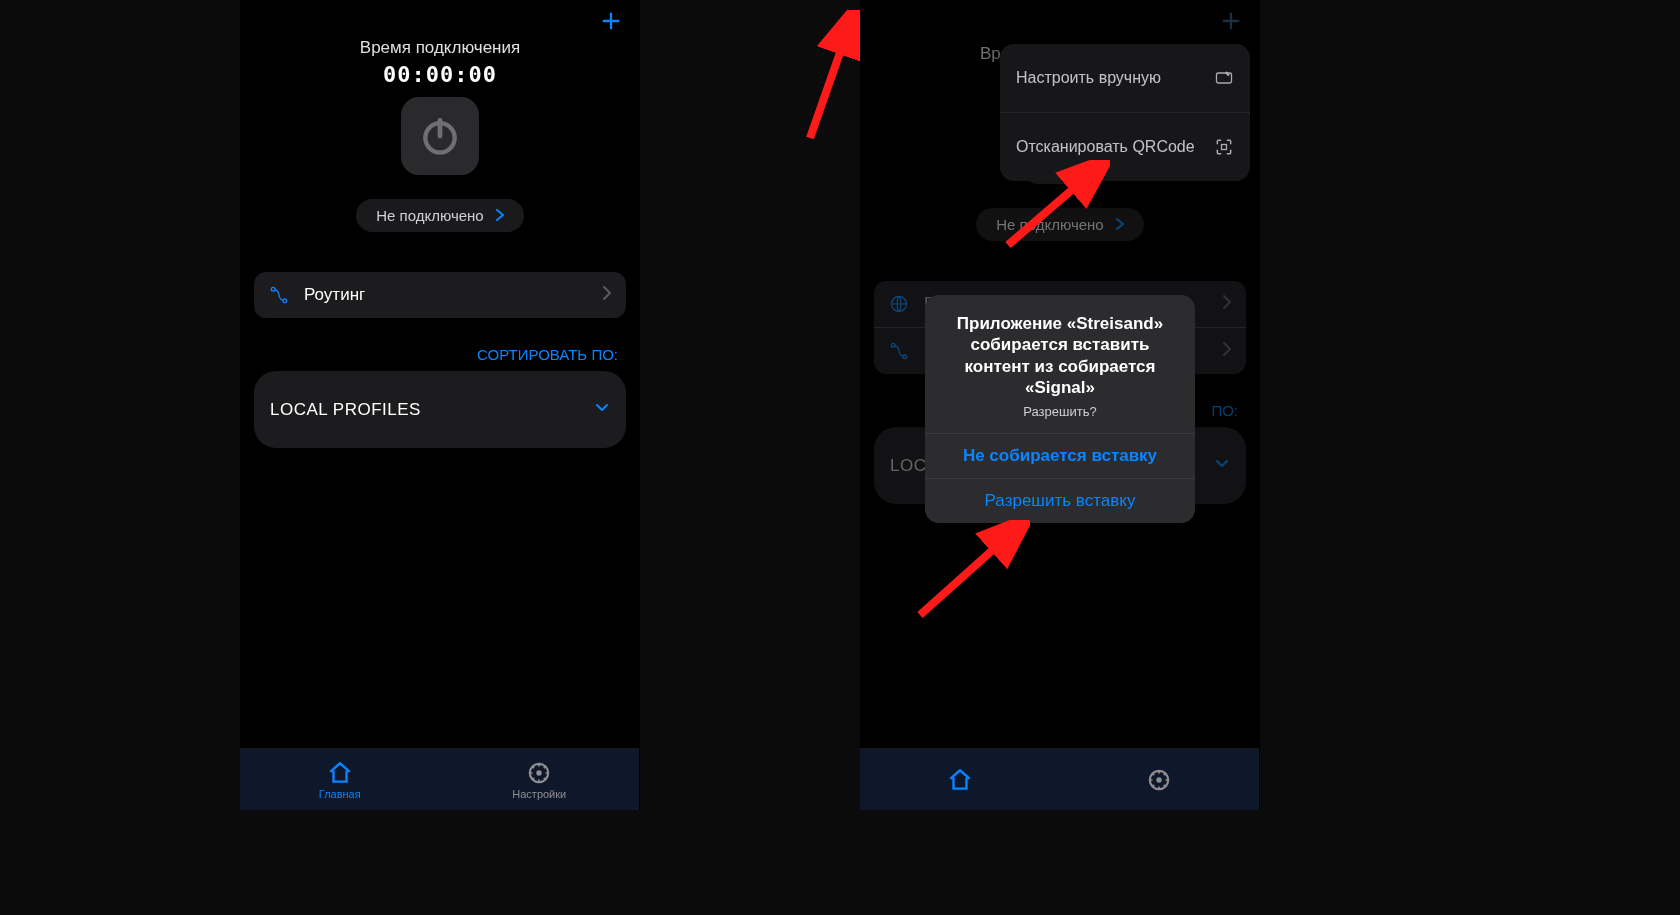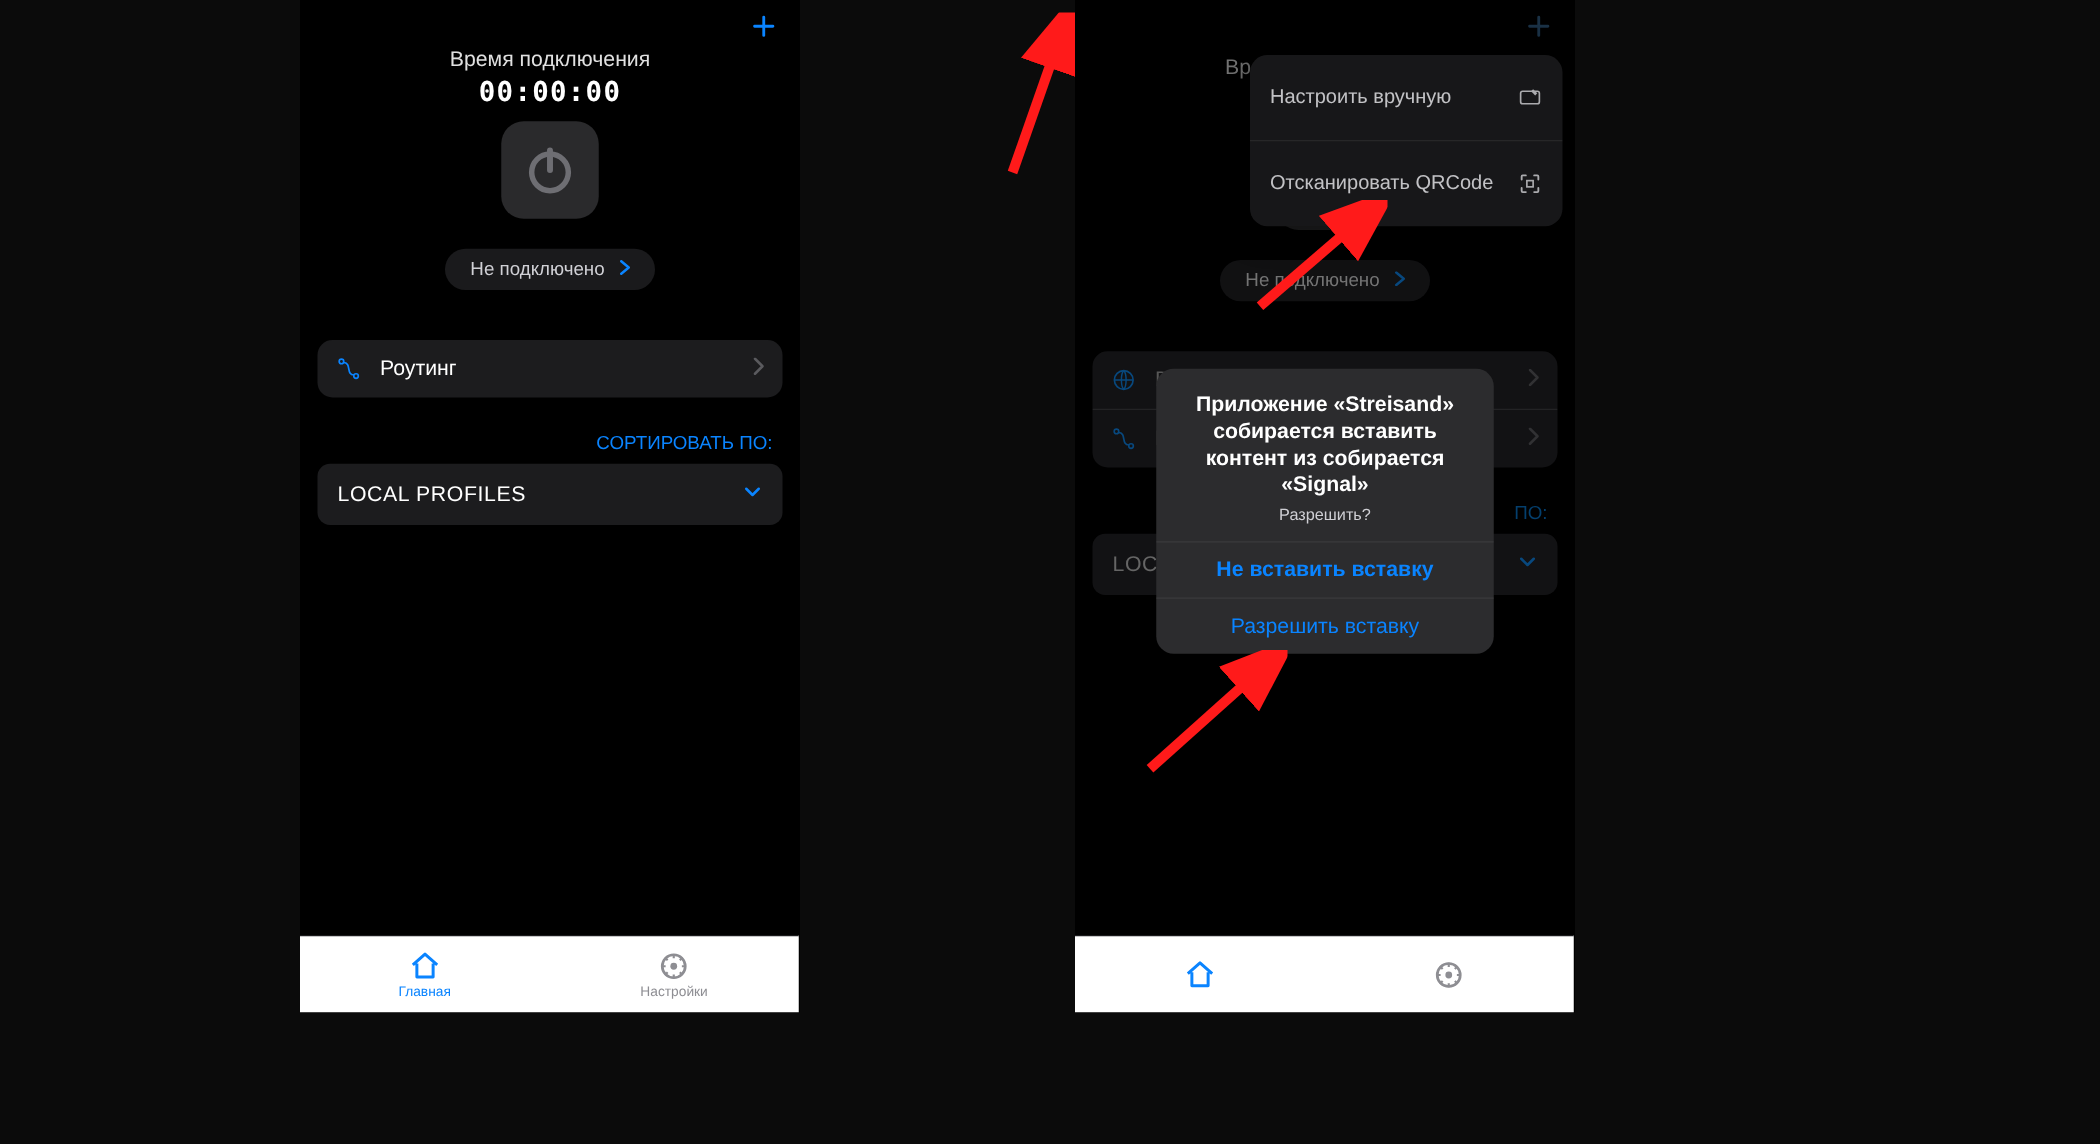--- a/index.html
+++ b/index.html
@@ -69,22 +69,22 @@
   .row-icon svg { width:20px; height:20px; }
   .row-chevron svg { width:10px; height:14px; }
 
   .sort-label {
     text-align:right; color:#0a84ff; font-size:15px; font-weight:500;
     margin:28px 22px 8px 0;
   }
   .profiles-row {
     margin:0 14px;
     background:#1c1c1e;
-    border-radius:10px;
-    padding:14px 16px;
+    border-radius:22px;
+    padding:28px 16px;
     display:flex; align-items:center;
     font-size:17px; color:#fff; letter-spacing:0.5px;
   }
   .profiles-row .caret { color:#0a84ff; }
   .profiles-row .t { flex:1; }
 
   .plus-btn {
     position:absolute; top:6px; right:14px;
     width:30px; height:30px; display:flex; align-items:center; justify-content:center;
   }
@@ -130,21 +130,21 @@
     color:#0a84ff; font-size:17px;
   }
   .perm-btn.deny { font-weight:600; }
 
   
   .tabbar {
     position:absolute; bottom:0; left:0; right:1px;
     height:62px;
     display:flex;
     border-top:1px solid #1a1a1c;
-    background:#ffffff;
+    background:#0f172a;
   }
   .tab {
     flex:1; display:flex; flex-direction:column; align-items:center; justify-content:center; gap:2px;
     font-size:11px;
   }
   .tab.active { color:#0a84ff; }
   .tab.inactive { color:#8e8e93; }
   .tab svg { width:26px; height:26px; }
 
   
@@ -331,21 +331,21 @@
               <rect x="9" y="9" width="6" height="6" stroke="#c9c9cd" stroke-width="1.6" fill="none"></rect>
             </svg>
         </span>
       </div>
     </div>
 
     <div class="perm-backdrop"></div>
     <div class="perm-dialog">
       <div class="perm-msg">Приложение «Streisand» собирается вставить контент из собирается «Signal»</div>
       <div class="perm-sub">Разрешить?</div>
-      <div class="perm-btn deny">Не вставить вставку</div>
+      <div class="perm-btn deny">Не собирается вставку</div>
       <div class="perm-btn">Разрешить вставку</div>
     </div>
 
     <div class="tabbar">
       <div class="tab active">
         <svg viewBox="0 0 24 24">
             <path d="M3 11 L12 3 L21 11 M6 10 V20 H18 V10" stroke="#0a84ff" stroke-width="2.2" fill="none" stroke-linejoin="round"></path>
           </svg>
       </div>
       <div class="tab inactive">

